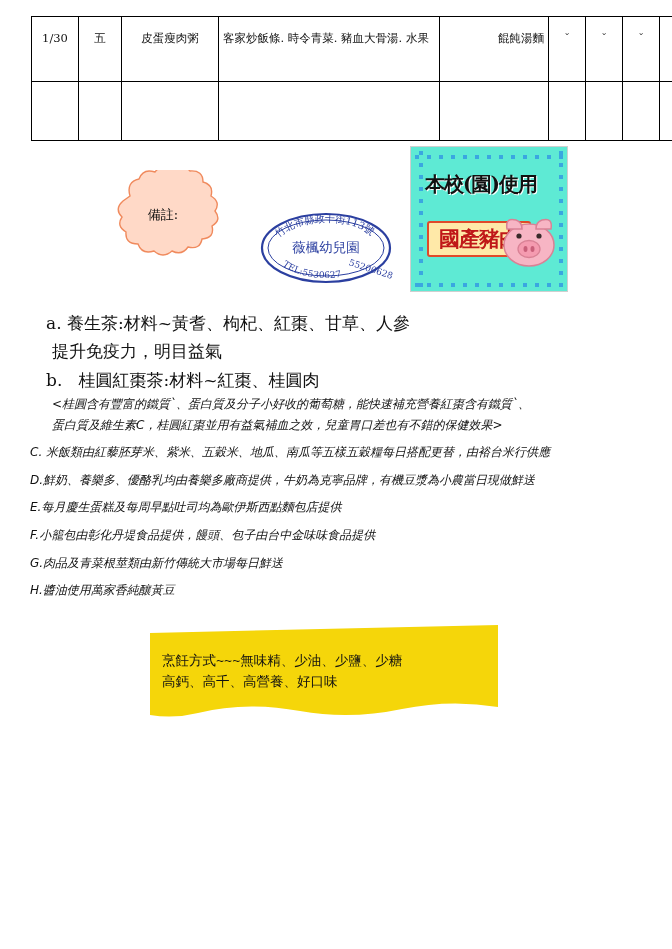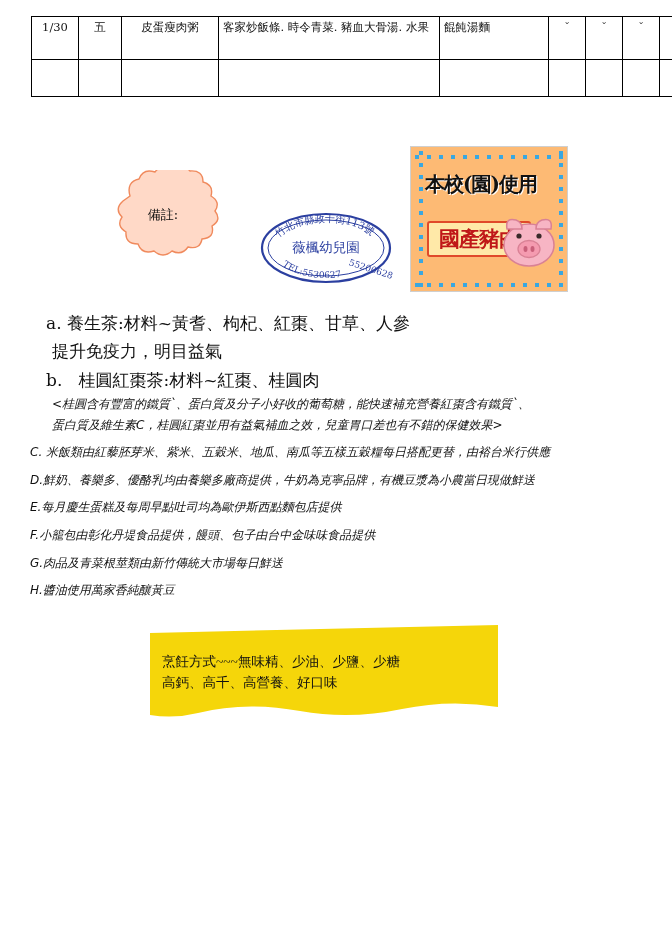--- a/index.html
+++ b/index.html
@@ -22,31 +22,31 @@
     left: 31px;
     top: 16px;
     width: 610px;
     border-collapse: collapse;
     table-layout: fixed;
   }
   .menu-table td {
     border: 1px solid #000;
     font-size: 11.5px;
     line-height: 1.35;
-    padding: 3px 4px;
+    padding: 14px 4px;
     vertical-align: top;
     font-family: "DejaVu Serif", serif;
   }
   .menu-table tr.row1 td { height: 36px; }
   .menu-table tr.row2 td { height: 30px; }
   .c-date   { width: 38px;  text-align: center; }
   .c-week   { width: 34px;  text-align: center; }
   .c-main   { width: 88px;  text-align: center; }
   .c-dish   { width: 212px; text-align: left; }
-  .c-soup   { width: 100px; text-align: left; }
+  .c-soup   { width: 100px; text-align: right; }
   .c-x      { width: 28px;  text-align: center; color:#333; }
 
   
   .cloud-wrap {
     position: absolute;
     left: 104px;
     top: 170px;
     width: 118px;
     height: 95px;
   }
@@ -71,21 +71,21 @@
   }
   .stamp svg { display:block; }
 
   
   .pork-sticker {
     position: absolute;
     left: 410px;
     top: 146px;
     width: 158px;
     height: 146px;
-    background: #fdba74;
+    background: #5eead4;
     border: 1px solid #cfcfcf;
     box-sizing: border-box;
     overflow: hidden;
   }
   .pork-dots-top, .pork-dots-bottom {
     position: absolute; left: 0; width: 100%; height: 12px;
     background-image: radial-gradient(#3aa7e0 2.2px, transparent 2.4px);
     background-size: 12px 12px;
     background-position: 0 2px;
   }
@@ -161,21 +161,21 @@
     top: 625px;
     width: 348px;
     height: 100px;
   }
   .ribbon svg { display:block; }
   .ribbon-text {
     position: absolute;
     left: 12px;
     top: 27px;
     width: 330px;
-    font-family: Liberation Serif, serif;
+    font-family: Liberation Mono, monospace;
     font-size: 13.5px;
     line-height: 1.55;
     color: #111;
   }
 </style>
 </head>
 <body>
 
 <table class="menu-table">
   <tbody>

